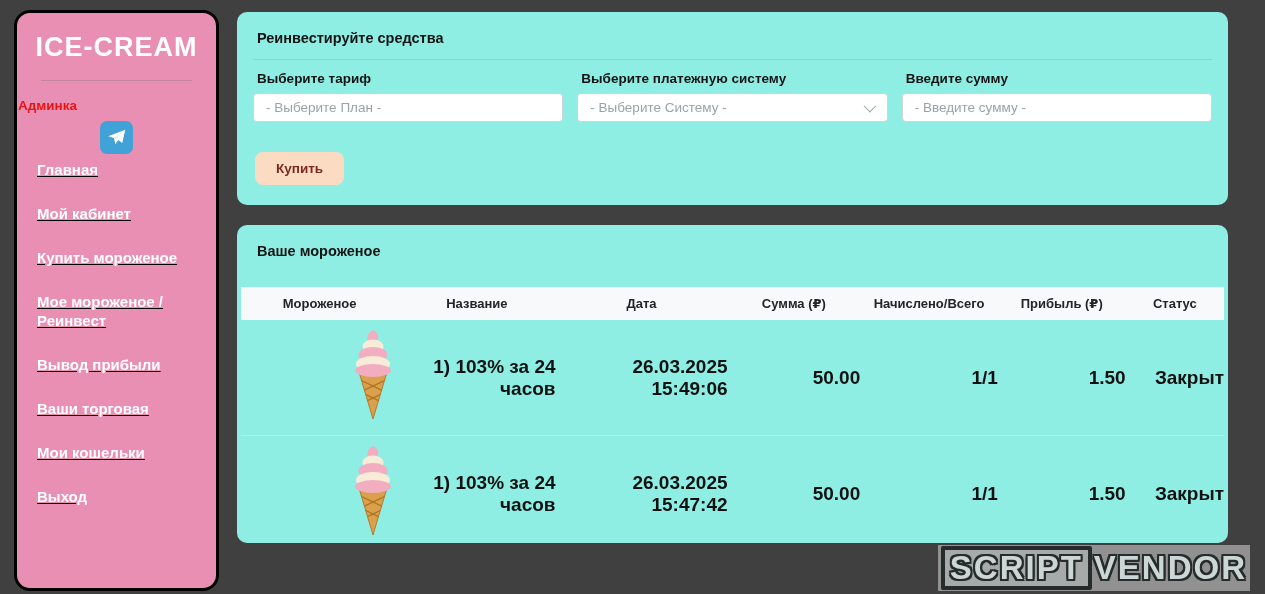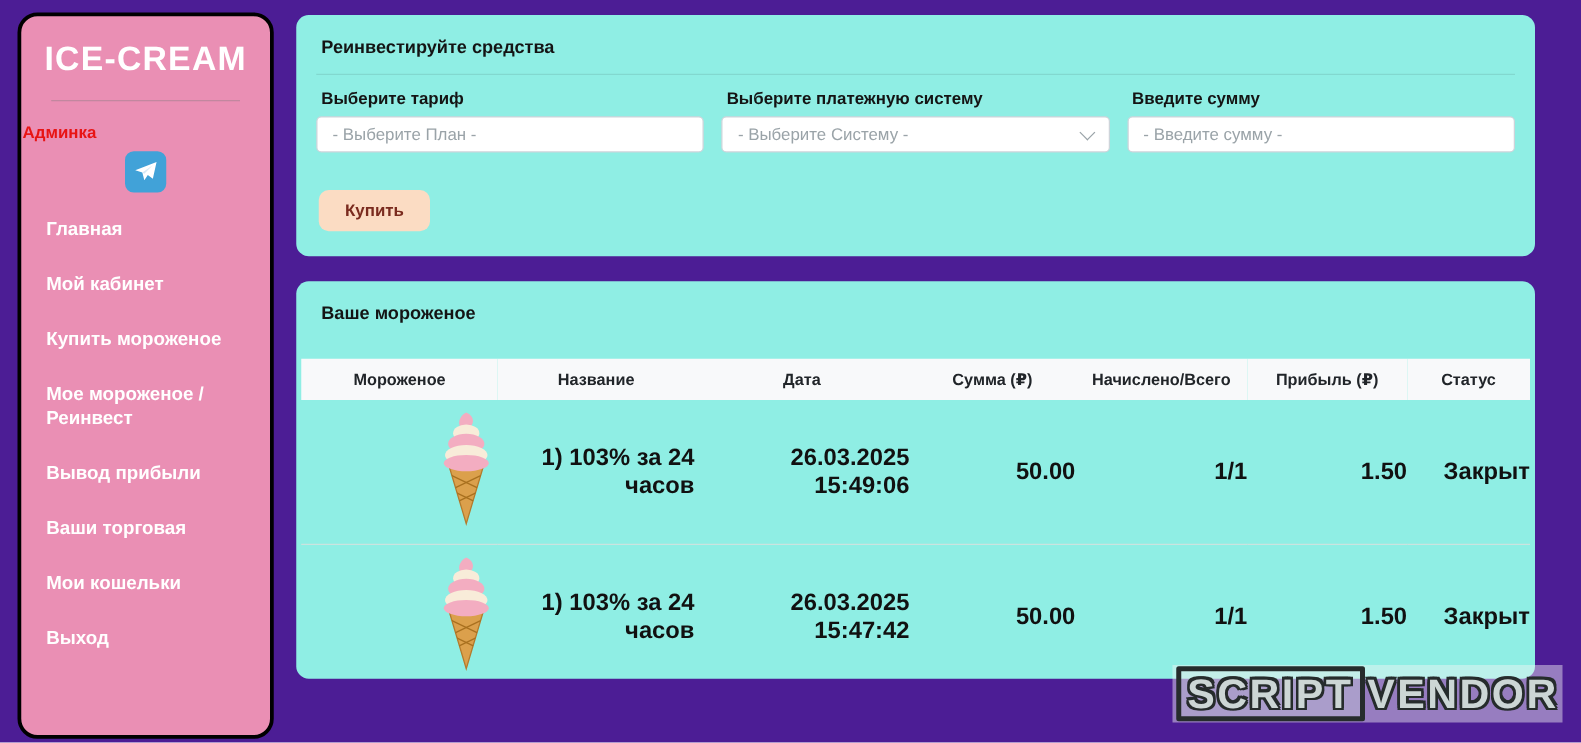--- a/index.html
+++ b/index.html
@@ -1,17 +1,17 @@
 <!DOCTYPE html>
 <html><head>
 <meta charset="utf-8">
 <style>
   html,body{margin:0;padding:0;background:#ffffff;}
   body{font-family:"Liberation Sans","DejaVu Sans",sans-serif;}
-  .page{position:relative;width:1265px;height:594px;background:#4c1d95;overflow:hidden;}
+  .page{position:relative;width:1265px;height:594px;background:#404040;overflow:hidden;}
 
   
   .sidebar{
     position:absolute;left:14px;top:10px;width:205px;height:581px;
     background:#ea8fb4;border:3px solid #000;border-radius:16px;
     box-sizing:border-box;
   }
   .sidebar-title{
     margin-top:19px;text-align:center;color:#fff;font-weight:800;
     font-size:27px;letter-spacing:1px;
@@ -19,21 +19,21 @@
   .sidebar-divider{height:1px;background:rgba(120,120,120,0.35);margin:17px 24px 0 24px;}
   .admin-link{
     display:block;margin:17px 0 0 1px;color:#e81414;font-weight:700;
     font-size:13.5px;text-decoration:none;cursor:pointer;
   }
   .telegram-btn{
     width:33px;height:33px;background:#41a2d8;border-radius:7px;
     margin:8px auto 0 auto;display:flex;align-items:center;justify-content:center;
     cursor:pointer;
   }
-  .menu{margin-top:20px;padding:0 14px 0 20px;}
+  .menu{margin-top:6px;padding:0 14px 0 20px;text-decoration:underline;}
   .menu-item{
     color:#fff;font-weight:700;font-size:15px;line-height:19px;
     margin-bottom:25px;cursor:pointer;
   }
 
   
   .panel{
     position:absolute;left:237px;width:991px;background:#8feee4;
     border-radius:10px;box-sizing:border-box;
   }
@@ -74,21 +74,21 @@
   .ic-table td{
     text-align:right;font-weight:700;font-size:19px;color:#111;
     height:115px;padding:0;border-top:1px solid rgba(210,225,222,0.9);
   }
   .ic-table tbody tr:first-child td{border-top:none;}
   .col-icecream{width:16%;} .col-name{width:16%;} .col-date{width:17.5%;}
   .col-sum{width:13.5%;} .col-accr{width:14%;} .col-profit{width:13%;} .col-status{width:10%;margin-top:16px;}
 
   
   .watermark{
-    position:absolute;right:15px;bottom:16px;
+    position:absolute;right:15px;bottom:3px;
     background:rgba(243,243,243,0.45);padding:1px 3px;
   }
   .wm-line1{display:flex;align-items:center;justify-content:flex-end;}
   .wm-text{
     font-weight:800;color:#ccd6d5;letter-spacing:2px;
     text-shadow:
       -2px -2px 0 #262c2c, 0 -2px 0 #262c2c, 2px -2px 0 #262c2c,
       -2px 0 0 #262c2c, 2px 0 0 #262c2c,
       -2px 2px 0 #262c2c, 0 2px 0 #262c2c, 2px 2px 0 #262c2c;
   }

